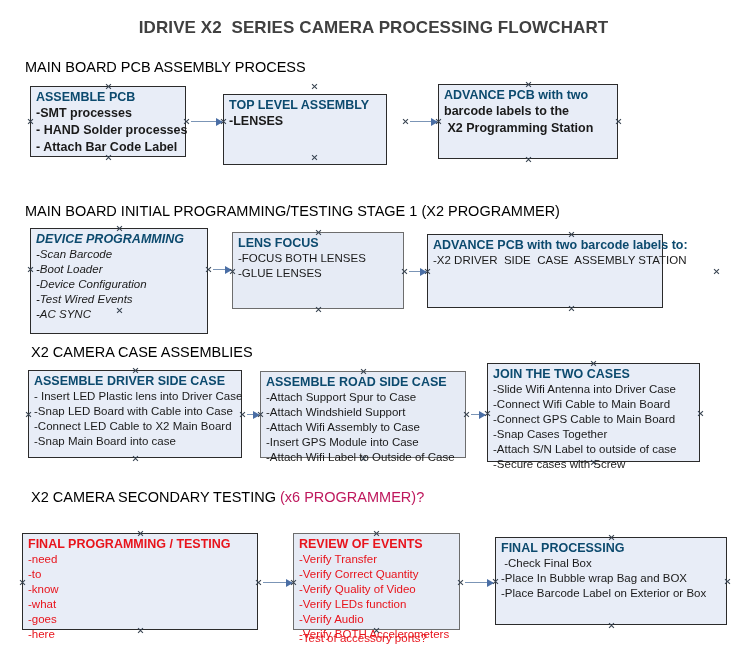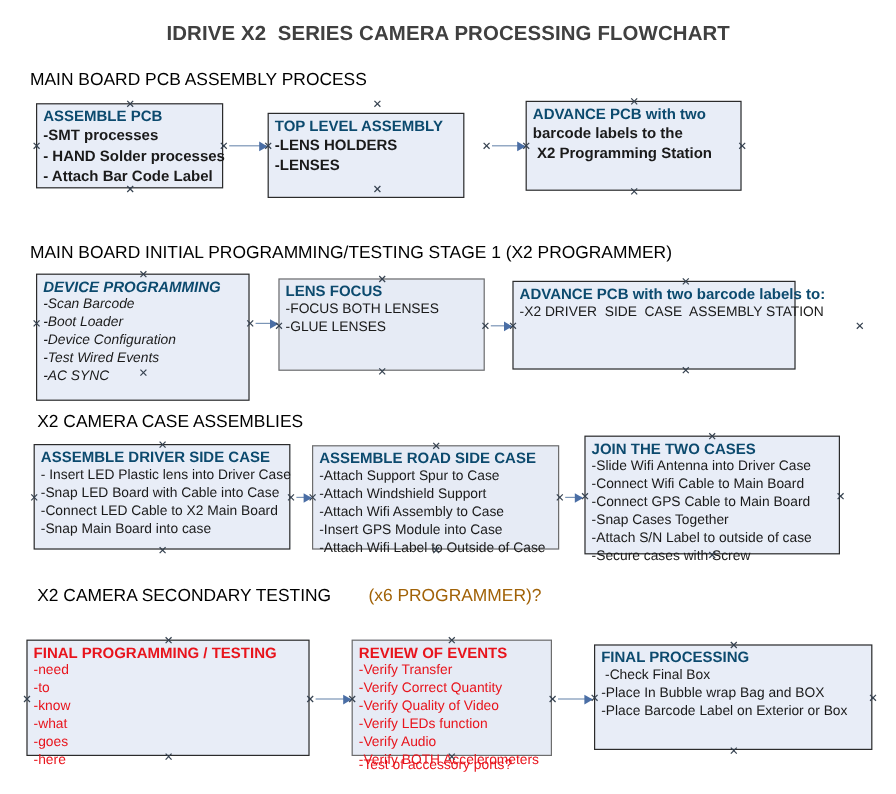--- a/index.html
+++ b/index.html
@@ -31,22 +31,21 @@
     white-space: pre;
   }
   .section-title {
     position: absolute;
     font-size: 14.5px;
     font-weight: normal;
     color: #000000;
     white-space: pre;
   }
   .section-title .red-note {
-    color: #a16207;
-    margin-left: 27px;
+    color: #be185d;
   }
 
   
   .node {
     position: absolute;
     box-sizing: border-box;
     background: #e8edf7;
     border: 1px solid #2b2b2b;
     padding: 3px 4px 3px 5px;
   }
@@ -137,21 +136,20 @@
   </div>
   <div class="handle" style="left:108px; top:86px;"></div>
   <div class="handle" style="left:108px; top:157px;"></div>
   <div class="handle" style="left:30px; top:121px;"></div>
   <div class="handle" style="left:186px; top:121px;"></div>
 
   <div class="conn" style="left:191px; top:121px; width:31px;"></div>
 
   <div class="node bold-body" style="left:223px; top:94px; width:164px; height:71px;">
     <div class="n-title">TOP LEVEL ASSEMBLY</div>
-    <div class="n-line">-LENS HOLDERS</div>
     <div class="n-line">-LENSES</div>
   </div>
   <div class="handle" style="left:314px; top:86px;"></div>
   <div class="handle" style="left:314px; top:157px;"></div>
   <div class="handle" style="left:223px; top:121px;"></div>
   <div class="handle" style="left:405px; top:121px;"></div>
 
   <div class="conn" style="left:410px; top:121px; width:27px;"></div>
 
   <div class="node bold-body" style="left:438px; top:84px; width:180px; height:75px;">

